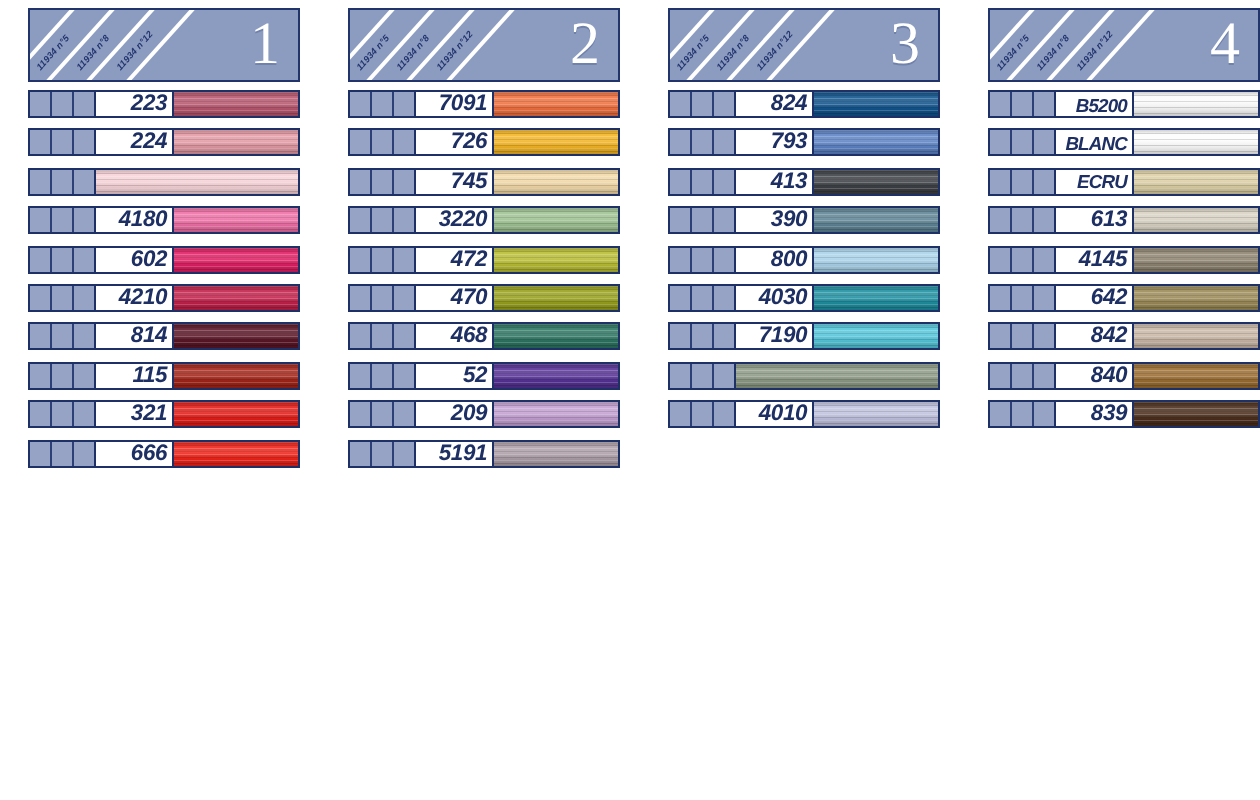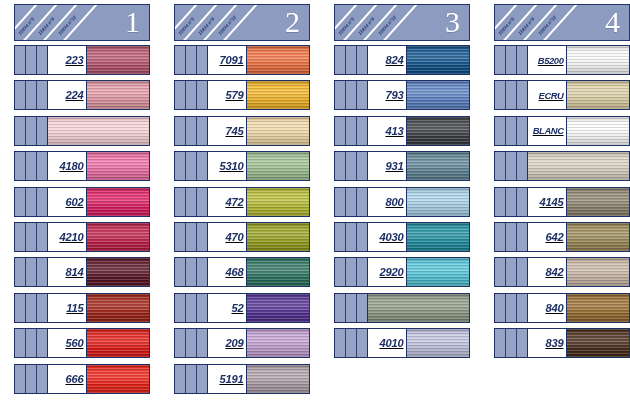--- a/index.html
+++ b/index.html
@@ -79,25 +79,24 @@
     font-family: "Liberation Serif", serif;
     text-shadow: 0 1px 0 rgba(60,80,130,.35);
   }
 
   
   .rows { margin-top: 4px; }
   .row {
     display: flex;
     align-items: stretch;
     width: 136px;
-    height: 30px;
+    height: 14px;
     margin-bottom: 5.4px;
     border: 1.3px solid #1d3166;
     background: #ffffff;
-    text-decoration: underline;
   }
   .ticks {
     display: flex;
     width: 33px;
     flex: 0 0 33px;
     background: #96a3c5;
   }
   .tick {
     flex: 1 1 0;
     border-right: 1.1px solid #2c4077;
@@ -268,21 +267,21 @@
             <span class="threads"></span>
             <span class="sheen"></span>
           </div>
       </div>
       <div class="row">
         <div class="ticks">
             <i class="tick"></i>
             <i class="tick"></i>
             <i class="tick"></i>
           </div>
-        <div class="code">560</div>
+        <div class="code">321</div>
         <div class="swatch" style="background-color: rgb(227, 28, 23);">
             <span class="threads"></span>
             <span class="sheen"></span>
           </div>
       </div>
       <div class="row">
         <div class="ticks">
             <i class="tick"></i>
             <i class="tick"></i>
             <i class="tick"></i>
@@ -321,21 +320,21 @@
             <span class="threads"></span>
             <span class="sheen"></span>
           </div>
       </div>
       <div class="row">
         <div class="ticks">
             <i class="tick"></i>
             <i class="tick"></i>
             <i class="tick"></i>
           </div>
-        <div class="code">579</div>
+        <div class="code">726</div>
         <div class="swatch" style="background-color: rgb(244, 181, 36);">
             <span class="threads"></span>
             <span class="sheen"></span>
           </div>
       </div>
       <div class="row">
         <div class="ticks">
             <i class="tick"></i>
             <i class="tick"></i>
             <i class="tick"></i>
@@ -345,21 +344,21 @@
             <span class="threads"></span>
             <span class="sheen"></span>
           </div>
       </div>
       <div class="row">
         <div class="ticks">
             <i class="tick"></i>
             <i class="tick"></i>
             <i class="tick"></i>
           </div>
-        <div class="code">5310</div>
+        <div class="code">3220</div>
         <div class="swatch" style="background-color: rgb(158, 194, 147);">
             <span class="threads"></span>
             <span class="sheen"></span>
           </div>
       </div>
       <div class="row">
         <div class="ticks">
             <i class="tick"></i>
             <i class="tick"></i>
             <i class="tick"></i>
@@ -482,21 +481,21 @@
             <span class="threads"></span>
             <span class="sheen"></span>
           </div>
       </div>
       <div class="row">
         <div class="ticks">
             <i class="tick"></i>
             <i class="tick"></i>
             <i class="tick"></i>
           </div>
-        <div class="code">931</div>
+        <div class="code">390</div>
         <div class="swatch" style="background-color: rgb(94, 132, 149);">
             <span class="threads"></span>
             <span class="sheen"></span>
           </div>
       </div>
       <div class="row">
         <div class="ticks">
             <i class="tick"></i>
             <i class="tick"></i>
             <i class="tick"></i>
@@ -518,21 +517,21 @@
             <span class="threads"></span>
             <span class="sheen"></span>
           </div>
       </div>
       <div class="row">
         <div class="ticks">
             <i class="tick"></i>
             <i class="tick"></i>
             <i class="tick"></i>
           </div>
-        <div class="code">2920</div>
+        <div class="code">7190</div>
         <div class="swatch" style="background-color: rgb(84, 198, 218);">
             <span class="threads"></span>
             <span class="sheen"></span>
           </div>
       </div>
       <div class="row">
         <div class="ticks">
             <i class="tick"></i>
             <i class="tick"></i>
             <i class="tick"></i>
@@ -582,44 +581,45 @@
             <span class="threads"></span>
             <span class="sheen"></span>
           </div>
       </div>
       <div class="row">
         <div class="ticks">
             <i class="tick"></i>
             <i class="tick"></i>
             <i class="tick"></i>
           </div>
+        <div class="code narrow">BLANC</div>
+        <div class="swatch" style="background-color: rgb(253, 253, 253);">
+            <span class="threads"></span>
+            <span class="sheen"></span>
+          </div>
+      </div>
+      <div class="row">
+        <div class="ticks">
+            <i class="tick"></i>
+            <i class="tick"></i>
+            <i class="tick"></i>
+          </div>
         <div class="code narrow">ECRU</div>
         <div class="swatch" style="background-color: rgb(221, 208, 166);">
             <span class="threads"></span>
             <span class="sheen"></span>
           </div>
       </div>
       <div class="row">
         <div class="ticks">
             <i class="tick"></i>
             <i class="tick"></i>
             <i class="tick"></i>
           </div>
-        <div class="code narrow">BLANC</div>
-        <div class="swatch" style="background-color: rgb(253, 253, 253);">
-            <span class="threads"></span>
-            <span class="sheen"></span>
-          </div>
-      </div>
-      <div class="row">
-        <div class="ticks">
-            <i class="tick"></i>
-            <i class="tick"></i>
-            <i class="tick"></i>
-          </div>
+        <div class="code">613</div>
         <div class="swatch" style="background-color: rgb(216, 210, 195);">
             <span class="threads"></span>
             <span class="sheen"></span>
           </div>
       </div>
       <div class="row">
         <div class="ticks">
             <i class="tick"></i>
             <i class="tick"></i>
             <i class="tick"></i>

